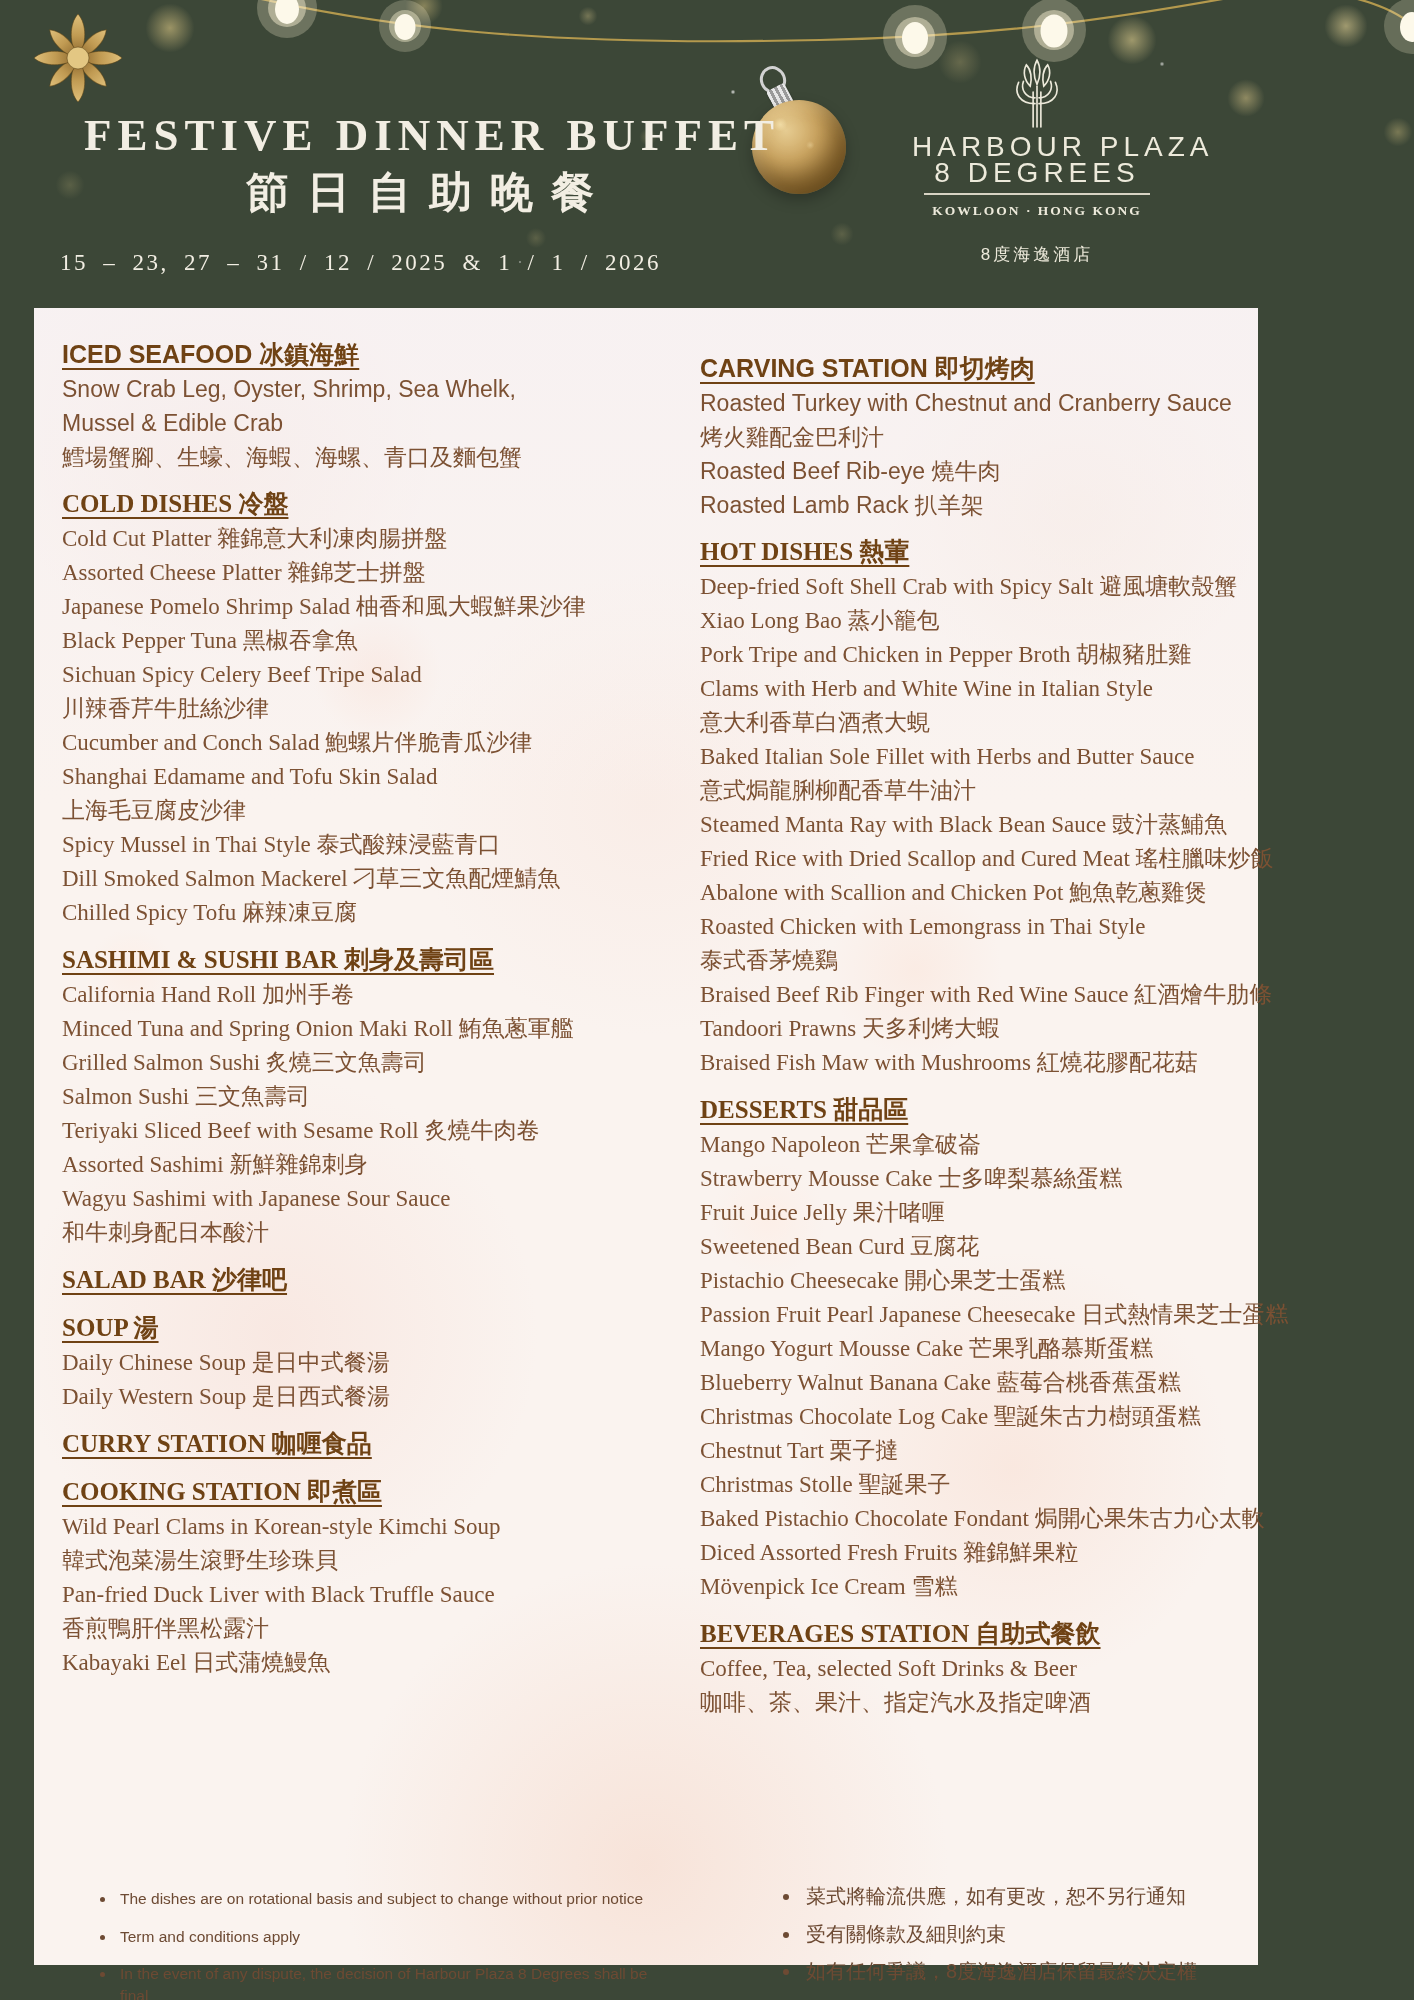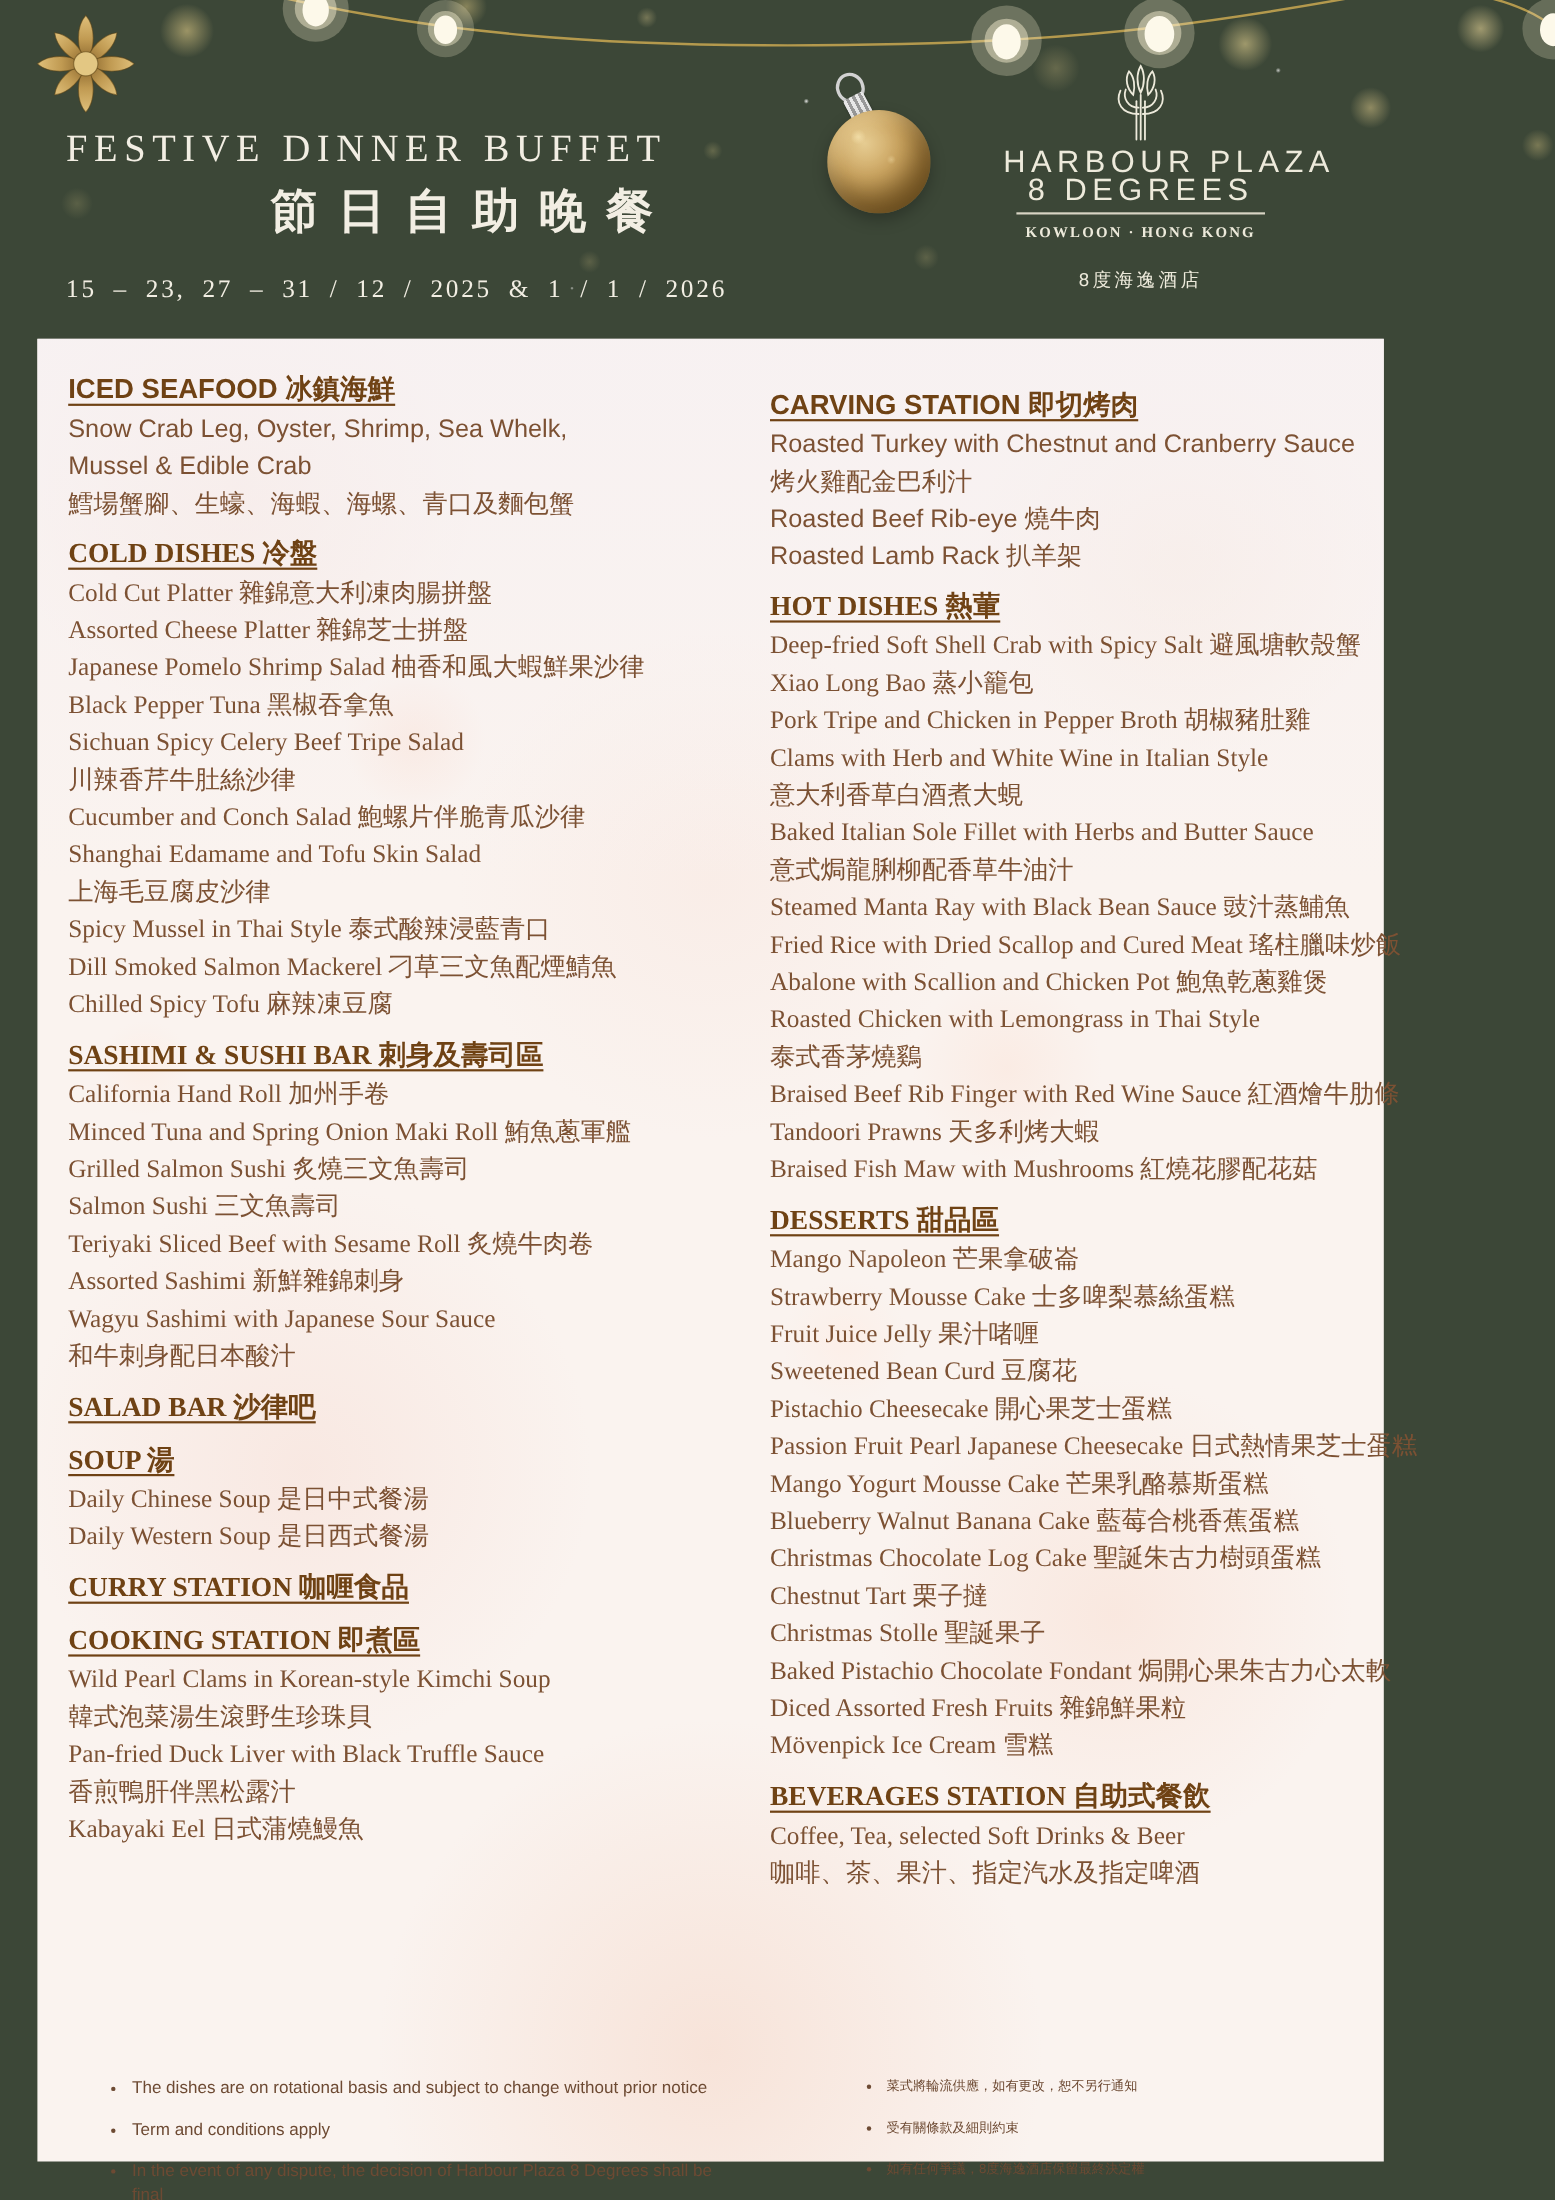--- a/index.html
+++ b/index.html
@@ -45,21 +45,21 @@
     position:absolute;left:770px;top:86px;width:20px;height:22px;border-radius:3px;
     background:repeating-linear-gradient(90deg,#e8e8e8 0 3px,#9a9a9a 3px 6px);
     transform:rotate(-28deg);box-shadow:0 1px 2px rgba(0,0,0,.4);
   }
   .ornament-loop{
     position:absolute;left:760px;top:66px;width:20px;height:22px;border-radius:50%;
     border:3px solid #d2d2d2;transform:rotate(-22deg);
   }
   
   .title-block{position:absolute;left:60px;top:112px;width:720px;color:#f2eee3;}
-  .title-en{font-family:"Liberation Serif","DejaVu Serif",serif;font-size:35px;line-height:46px;letter-spacing:6px;text-align:left;white-space:nowrap;}
+  .title-en{font-family:"Liberation Serif","DejaVu Serif",serif;font-size:45px;line-height:46px;letter-spacing:6px;text-align:right;white-space:nowrap;font-weight:bold;}
   .title-zh{font-size:43px;line-height:56px;font-weight:bold;letter-spacing:18px;text-indent:18px;text-align:center;margin-top:6px;white-space:nowrap;}
   .title-date{font-family:"Liberation Serif","DejaVu Serif",serif;font-size:23px;line-height:30px;letter-spacing:2.5px;word-spacing:7px;margin-top:28px;white-space:nowrap;}
   
   .logo-block{position:absolute;left:912px;top:56px;width:250px;text-align:center;color:#edeadb;}
   .logo-tree{display:block;margin:0 auto;}
   .logo-name1,.logo-name2{font-family:Liberation Sans, sans-serif;font-size:28px;line-height:26px;letter-spacing:5px;white-space:nowrap;text-align:center;}
   .logo-name1{margin-top:4px;}
   .logo-rule{height:2px;background:#d8d4c4;margin:7px 12px 0;}
   .logo-loc{font-family:"Liberation Serif","DejaVu Serif",serif;font-size:13.5px;font-weight:bold;letter-spacing:2px;margin-top:8px;white-space:nowrap;}
   .logo-zh{font-size:17px;letter-spacing:3px;margin-top:24px;white-space:nowrap;}
@@ -88,21 +88,21 @@
     margin:0;font-size:25px;line-height:36px;font-weight:bold;color:#6f4214;
     text-decoration:underline;text-decoration-thickness:2px;text-underline-offset:5px;
     white-space:nowrap;
   }
   .menu-item{font-size:23px;line-height:34px;color:#7c5133;white-space:nowrap;}
   
   .notes{position:absolute;color:#6d4a33;}
   .notes ul{margin:0;padding-left:22px;}
   .notes li{margin:16px;padding-left:4px;}
   .notes-en{left:44px;top:1564px;width:590px;font-size:15.5px;line-height:21.5px;}
-  .notes-zh{left:730px;top:1562px;width:480px;font-size:12px;line-height:21.5px;}
+  .notes-zh{left:730px;top:1562px;width:480px;font-size:20px;line-height:21.5px;}
 </style>
 </head>
 <body>
 
 <div class="page">
 
   <div class="header-bokeh"></div>
 
   <svg class="lights" viewBox="0 0 1414 180">
     <path d="M200,-12 C380,36 560,50 820,44 C1000,40 1120,22 1250,-2 C1320,-14 1390,6 1418,34" fill="none" stroke="#c9a851" stroke-width="2.2" opacity="0.85"></path>

